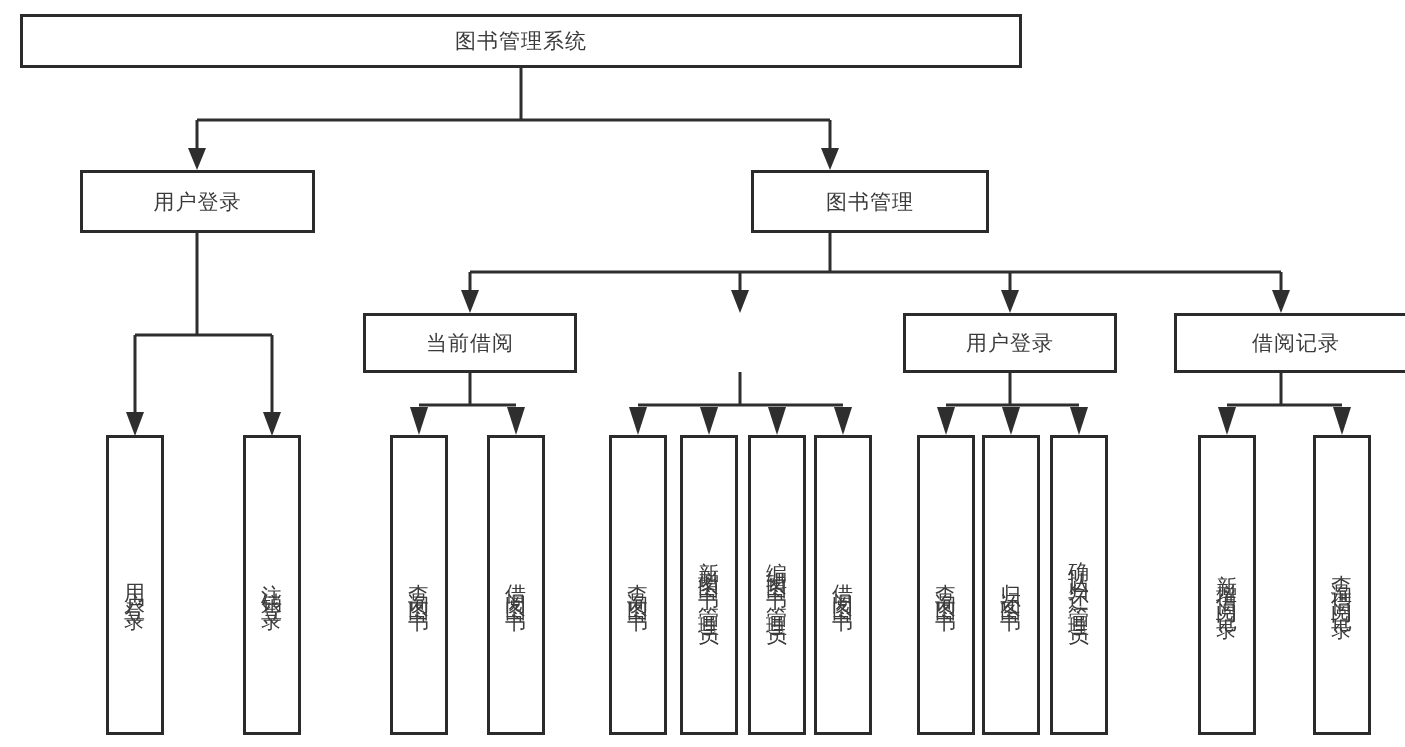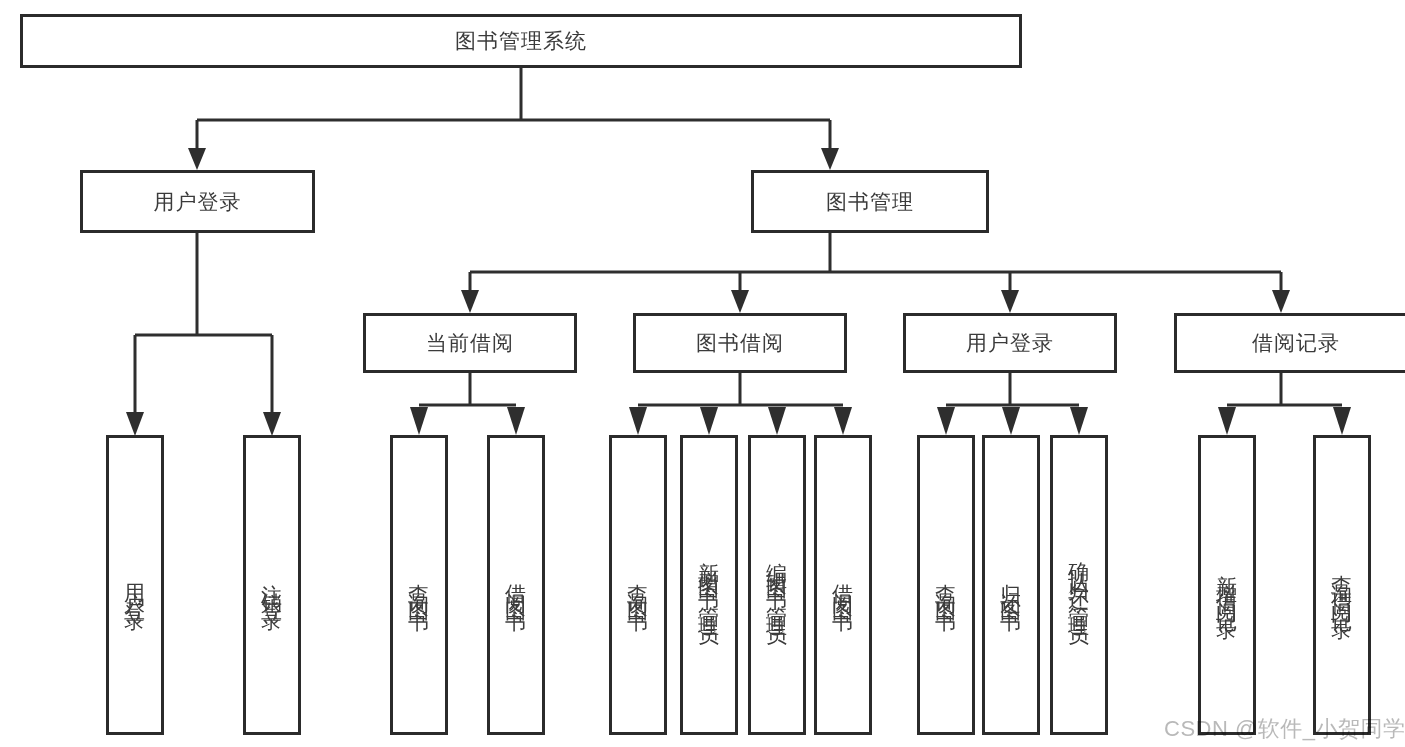--- a/index.html
+++ b/index.html
@@ -108,23 +108,20 @@
   <div class="node" style="left:80px;top:170px;width:235px;height:63px">
     <span>用户登录</span>
   </div>
   <div class="node" style="left:751px;top:170px;width:238px;height:63px">
     <span>图书管理</span>
   </div>
 
   <div class="node" style="left:363px;top:313px;width:214px;height:60px">
     <span>当前借阅</span>
   </div>
-  <div class="node" style="left:633px;top:313px;width:214px;height:60px">
-    <span>图书借阅</span>
-  </div>
   <div class="node" style="left:903px;top:313px;width:214px;height:60px">
     <span>用户登录</span>
   </div>
   <div class="node" style="left:1174px;top:313px;width:244px;height:60px">
     <span>借阅记录</span>
   </div>
 
   <div class="node leaf" style="left:106px;top:435px;width:58px;height:300px">
     <span class="vtext">用户登录</span>
   </div>
@@ -162,15 +159,14 @@
     <span class="vtext">确认归还（管理员）</span>
   </div>
 
   <div class="node leaf" style="left:1198px;top:435px;width:58px;height:300px">
     <span class="vtext">新增借阅记录</span>
   </div>
   <div class="node leaf" style="left:1313px;top:435px;width:58px;height:300px">
     <span class="vtext">查询借阅记录</span>
   </div>
 
-  <div id="watermark">CSDN @软件_小贺同学</div>
 
 </div>
 
 </body></html>

